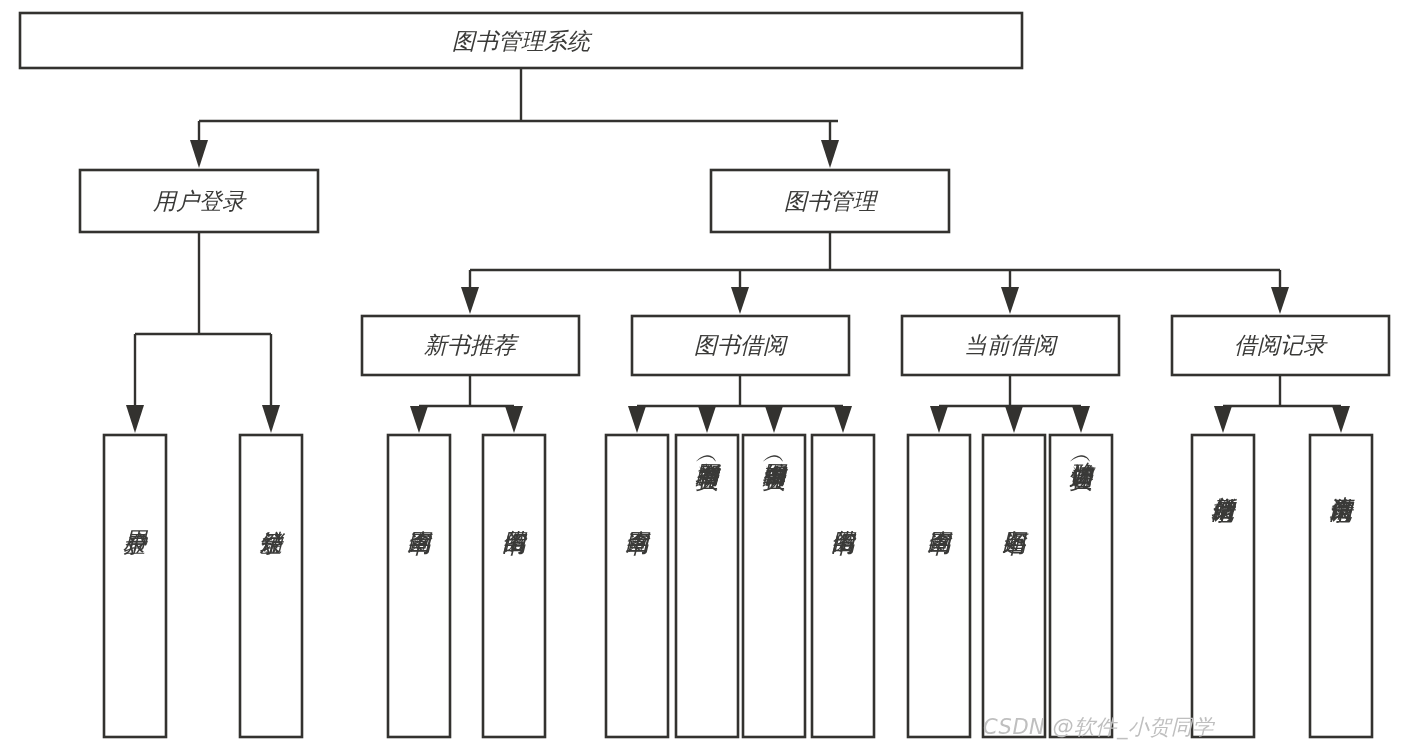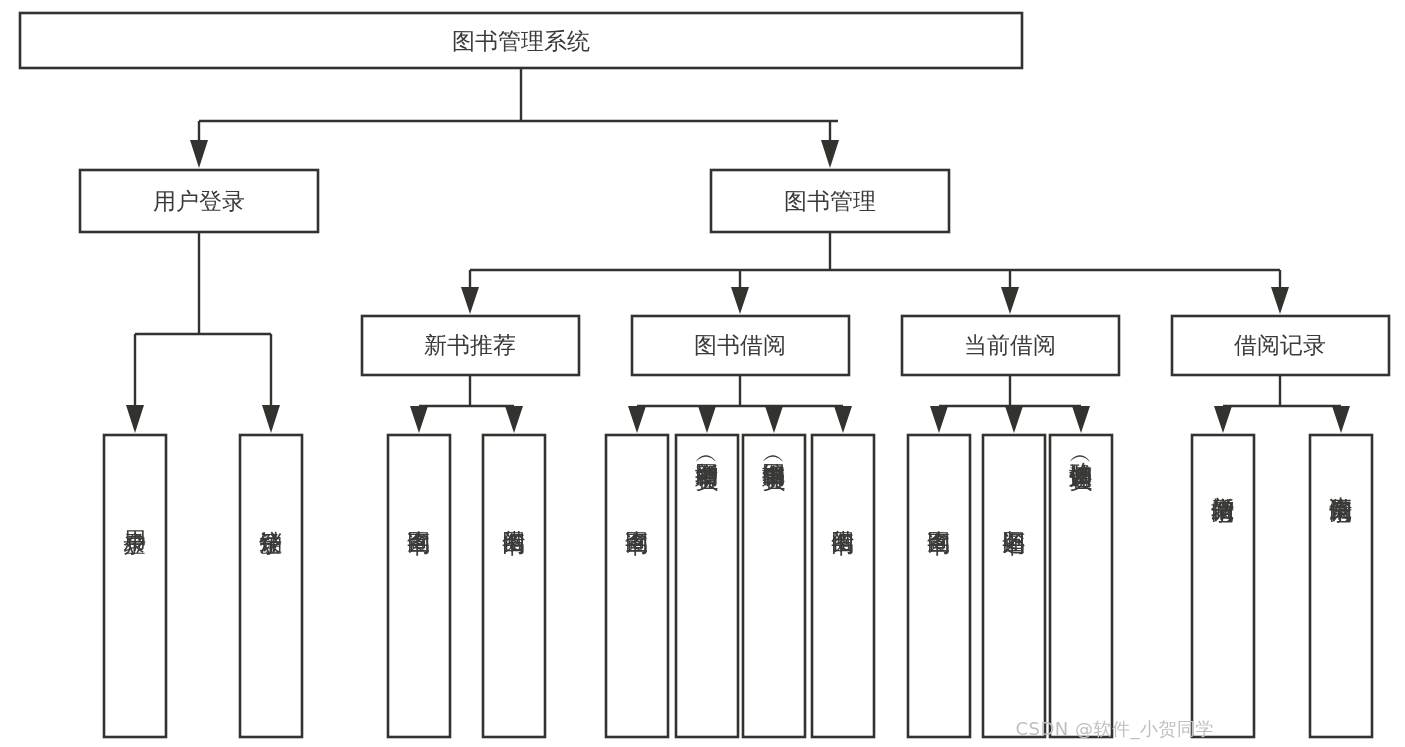--- a/index.html
+++ b/index.html
@@ -11,20 +11,21 @@
     width: 1405px;
     height: 747px;
     font-family: "DejaVu Sans", "Liberation Sans", sans-serif;
     overflow: hidden;
     position: relative;
   }
   #diagram-root {
     position: relative;
     width: 1230px;
     height: 747px;
+    font-style: italic;
   }
   svg.flow {
     position: absolute;
     left: 0;
     top: 0;
     width: 1405px;
     height: 747px;
     display: block;
   }
   .node-rect {
@@ -62,21 +63,21 @@
     letter-spacing: 1px;
     white-space: nowrap;
     text-align: start;
     pointer-events: none;
   }
   .watermark {
     position: absolute;
     right: 16px;
     bottom: 6px;
     font-family: "DejaVu Sans", "Liberation Sans", sans-serif;
-    font-size: 18px;
+    font-size: 21px;
     color: #bfbfbf;
     white-space: nowrap;
     letter-spacing: 0.5px;
   }
 </style>
 </head>
 <body>
 
 <div id="diagram-root">
 

